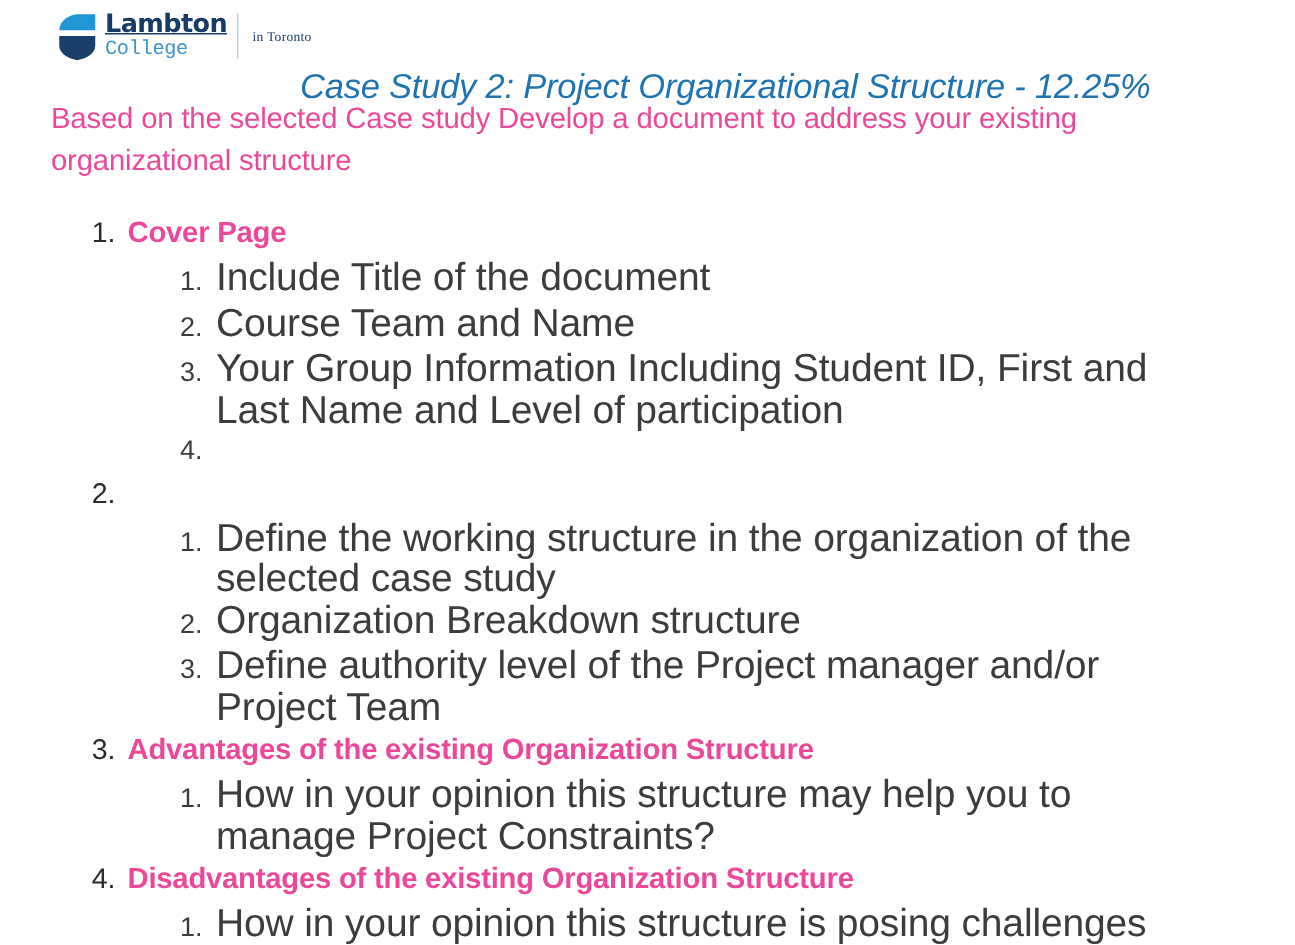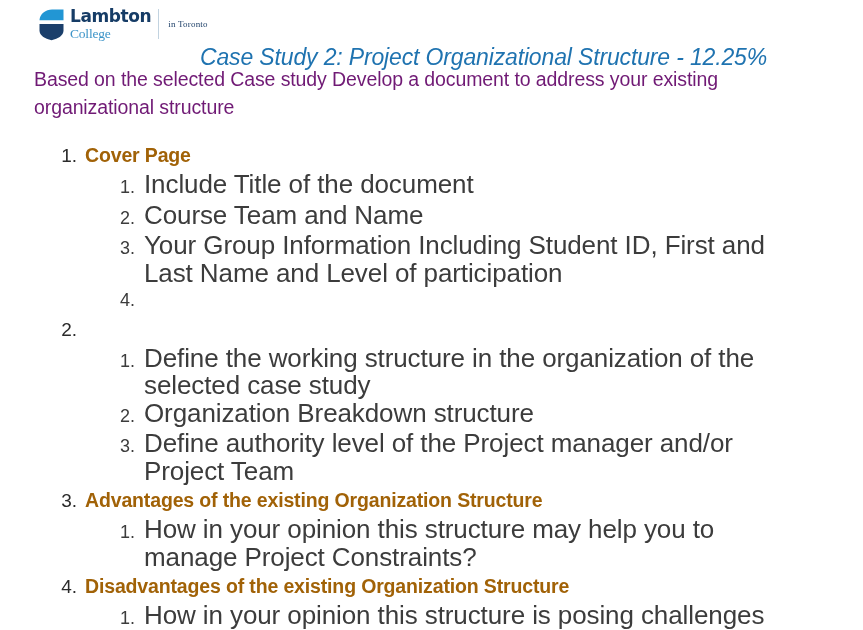--- a/index.html
+++ b/index.html
@@ -45,23 +45,24 @@
     justify-content: center;
     line-height: 1;
   }
   .logo-lambton {
     font-family: "DejaVu Sans", sans-serif;
     font-size: 17px;
     font-weight: bold;
     color: #163c66;
     letter-spacing: -0.4px;
     line-height: 17px;
+    text-decoration: underline;
   }
   .logo-college {
-    font-family: Liberation Serif, serif;
+    font-family: Liberation Mono, monospace;
     font-size: 13.5px;
     font-weight: normal;
     color: #3c94c8;
     letter-spacing: -0.2px;
     line-height: 15px;
     margin-top: 1px;
   }
   .logo-divider {
     width: 1px;
     height: 30px;
@@ -97,21 +98,21 @@
     top: 62px;
     width: 863px;
   }
   .intro-paragraph {
     position: absolute;
     left: 34px;
     top: 3px;
     width: 760px;
     font-size: 19.5px;
     line-height: 28px;
-    color: #701a75;
+    color: #ec4899;
     letter-spacing: -0.1px;
   }
 
   .outline {
     position: absolute;
     left: 0;
     top: 78px;
     width: 863px;
   }
 
@@ -127,21 +128,21 @@
     padding-right: 8px;
     box-sizing: border-box;
     margin-left: 55px;
     font-size: 19px;
     color: #2b2b2b;
     line-height: 30px;
   }
   .l1-text {
     font-size: 19.5px;
     font-weight: bold;
-    color: #a16207;
+    color: #ec4899;
     line-height: 30px;
     letter-spacing: -0.15px;
   }
 
   .l2-list { margin: 0; padding: 0; }
   .l2-row {
     display: flex;
     align-items: baseline;
   }
   .l2-num {

